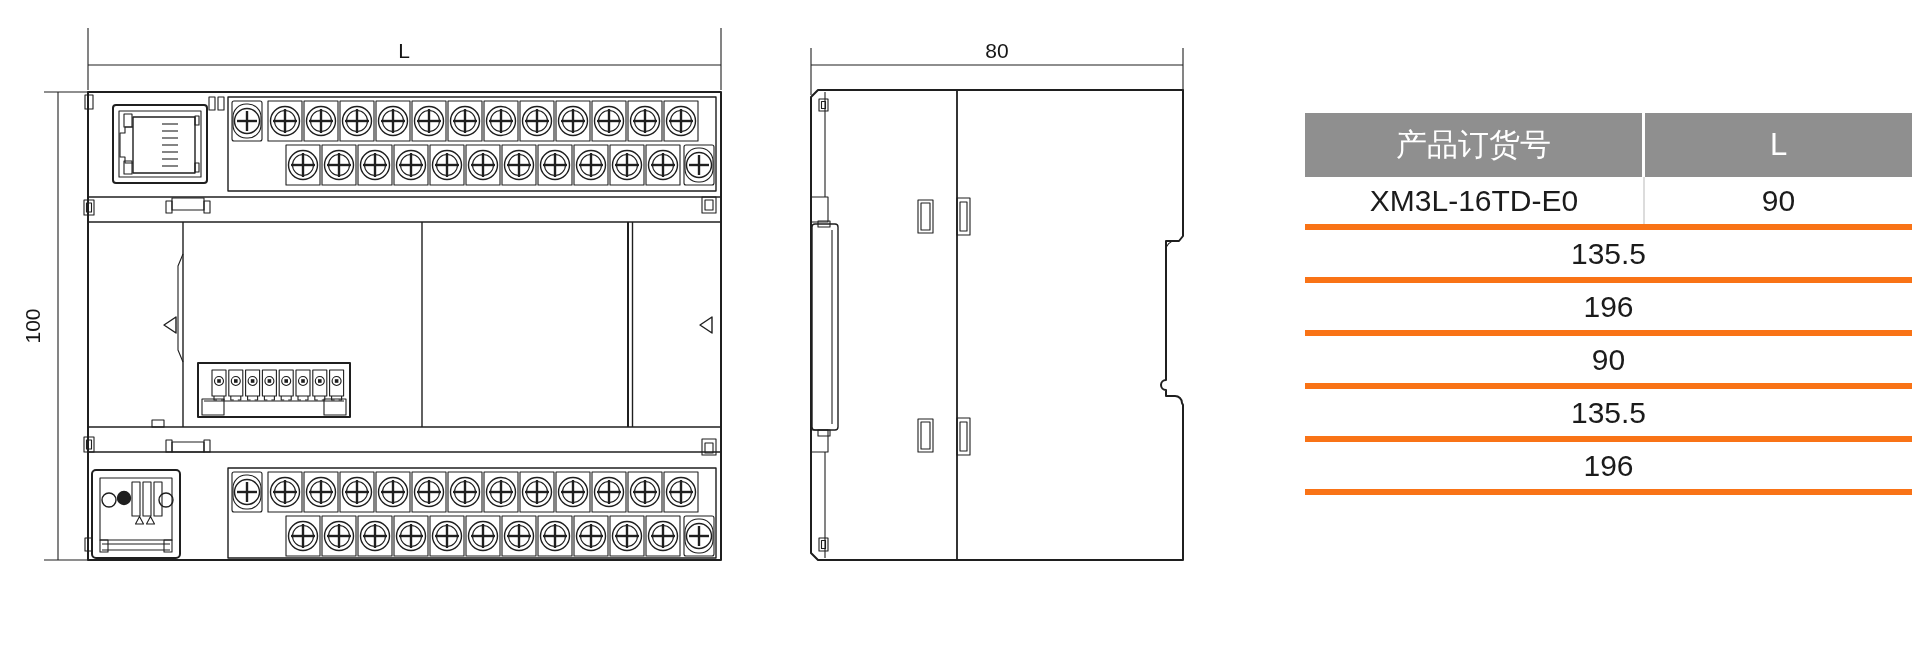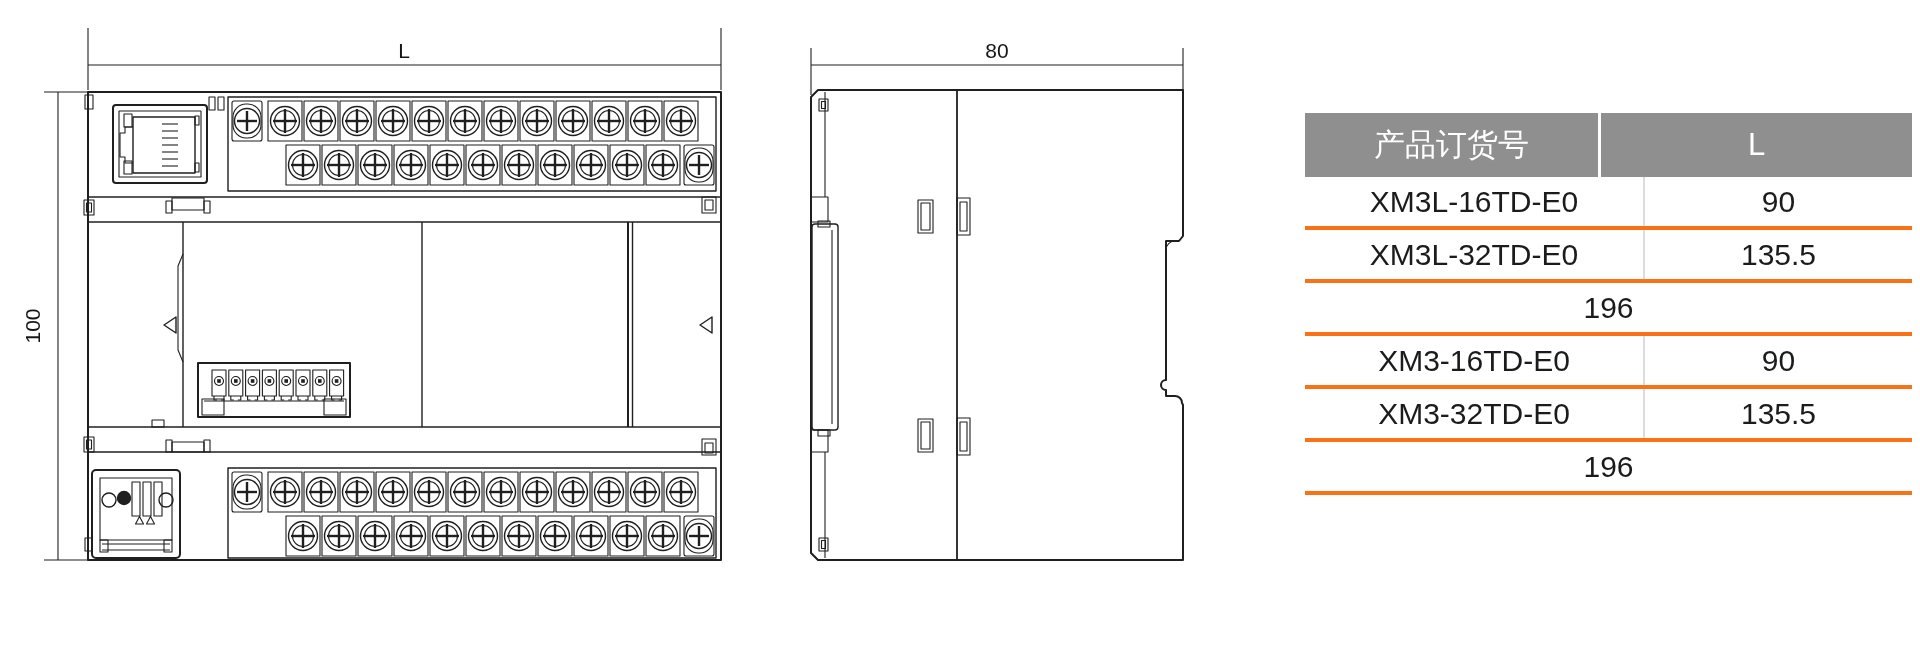--- a/index.html
+++ b/index.html
@@ -6,23 +6,23 @@
   .canvas{position:relative;width:1920px;height:659px;background:#fff;overflow:hidden;
           font-family:"Liberation Sans","DejaVu Sans",sans-serif;}
   svg.draw{position:absolute;left:0;top:0;stroke:#1f1f1f;fill:none;stroke-width:1.4;stroke-linejoin:round;}
   svg.draw .s2{stroke-width:2;}
   svg.draw .thin{stroke-width:1.1;}
   svg.draw .dim{stroke-width:1.1;}
   svg.draw text{stroke:none;fill:#151515;font-size:21px;font-family:"Liberation Sans","DejaVu Sans",sans-serif;}
   .ordtable{position:absolute;left:1305px;top:113px;width:607px;}
   .thead{display:flex;height:64px;}
   .th{background:#8f8f8f;color:#ffffff;font-size:31px;display:flex;align-items:center;justify-content:center;box-sizing:border-box;}
-  .th.product{width:296px;border-right:3px solid #ffffff;}
+  .th.product{width:340px;border-right:3px solid #ffffff;}
   .th.value{flex:1;}
-  .trow{display:flex;height:53px;border-bottom:4px solid #f97316;box-sizing:border-box;}
+  .trow{display:flex;height:53px;border-bottom:6px solid #f97316;box-sizing:border-box;}
   .td{display:flex;align-items:center;justify-content:center;font-size:30px;color:#1b1b1b;box-sizing:border-box;}
   .td.product{width:340px;border-right:2px solid #dcdcdc;}
   .td.value{flex:1;}
 </style>
 </head>
 <body>
 
 <div class="canvas">
 
 <svg class="draw" width="1920" height="659" viewBox="0 0 1920 659">
@@ -327,32 +327,29 @@
 <div class="ordtable">
   <div class="thead">
     <div class="th product">产品订货号</div>
     <div class="th value">L</div>
   </div>
   <div class="trow">
     <div class="td product">XM3L-16TD-E0</div>
     <div class="td value">90</div>
   </div>
   <div class="trow">
-    <div class="td product">XM3L-32TD-E0</div>
     <div class="td value">135.5</div>
   </div>
   <div class="trow">
     <div class="td value">196</div>
   </div>
   <div class="trow">
-    <div class="td product">XM3-16TD-E0</div>
     <div class="td value">90</div>
   </div>
   <div class="trow">
-    <div class="td product">XM3-32TD-E0</div>
     <div class="td value">135.5</div>
   </div>
   <div class="trow">
     <div class="td value">196</div>
   </div>
 </div>
 
 </div>
 
 </body></html>

